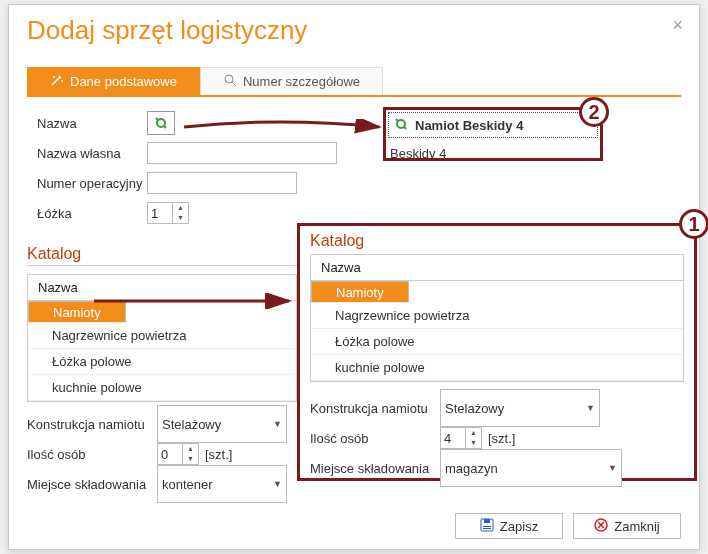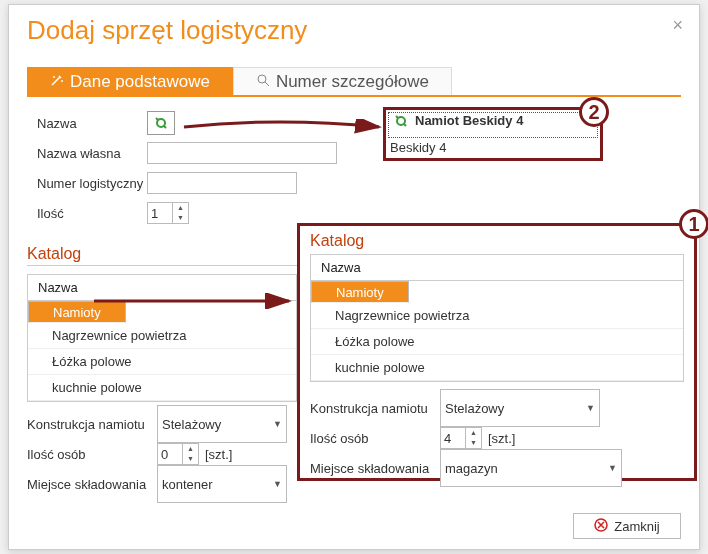--- a/index.html
+++ b/index.html
@@ -42,21 +42,21 @@
   .tab {
     padding: 5px 22px;
     display: flex;
     align-items: center;
     gap: 6px;
     cursor: pointer;
     border: 1px solid #ddd;
     border-bottom: none;
     background: #fafafa;
     color: #555;
-    font-size: 17px;
+    font-size: 13px;
   }
   .tab.active {
     background: #f28c1a;
     color: #fff;
     border-color: #f28c1a;
   }
   .form-area { padding: 14px 0 6px 10px; }
   .row { display: flex; align-items: center; margin-bottom: 6px; height: 24px; }
   .row label { width: 110px; color: #333; }
   .txt {
@@ -111,21 +111,21 @@
   }
   .right-panel .grid { margin-top: 4px; }
   .annot-box {
     position: absolute;
     top: 102px; left: 374px;
     width: 220px; height: 54px;
     border: 3px solid #7a1a1a;
     background: #fff;
   }
   .annot-box .ab-row {
-    display: flex; align-items: flex-start; height: 26px;
+    display: flex; align-items: center; height: 26px;
     border-bottom: 1px solid #ccc; padding: 0 4px;
   }
   .circ {
     position: absolute;
     width: 30px; height: 30px;
     border: 3px solid #7a1a1a;
     border-radius: 50%;
     color: #7a1a1a;
     font-size: 20px; font-weight: bold;
     display: flex; align-items: center; justify-content: center;
@@ -183,25 +183,25 @@
             <path d="M4 8 A4 4 0 1 1 12 8 A4 4 0 1 1 4 8" fill="none" stroke="#3a9c3a" stroke-width="2"></path>
             <path d="M5 5 L3 3 M11 11 L13 13" stroke="#3a9c3a" stroke-width="2"></path>
           </svg>
       </div>
     </div>
     <div class="row">
       <label>Nazwa własna</label>
       <input class="txt" style="width: 190px;" value="">
     </div>
     <div class="row">
-      <label>Numer logistyczny</label>
+      <label>Numer operacyjny</label>
       <input class="txt" style="width: 150px;" value="">
     </div>
     <div class="row">
-      <label>Ilość</label>
+      <label>Łóżka</label>
       <div class="num">
         <span>1</span>
         <div class="spin">
             <div>▲</div>
             <div>▼</div>
           </div>
       </div>
     </div>
   </div>
 
@@ -312,19 +312,28 @@
         <marker id="ah2" markerWidth="10" markerHeight="10" refX="8" refY="3" orient="auto">
           <path d="M0,0 L0,6 L9,3 z" fill="#7a1a1a"></path>
         </marker>
       </defs>
     <line x1="5" y1="8" x2="200" y2="8" stroke="#7a1a1a" stroke-width="3" marker-end="url(#ah2)"></line>
   </svg>
 
   <div class="footer">
     <div class="btn">
       <span><svg width="14" height="14" viewBox="0 0 14 14">
+            <rect x="1" y="1" width="12" height="12" rx="1" fill="none" stroke="#2a5fba"></rect>
+            <rect x="4" y="1" width="6" height="4" fill="#2a5fba"></rect>
+            <rect x="3" y="8" width="8" height="1" fill="#2a5fba"></rect>
+            <rect x="3" y="10" width="8" height="1" fill="#2a5fba"></rect>
+          </svg></span>
+      <span>Zapisz</span>
+    </div>
+    <div class="btn">
+      <span><svg width="14" height="14" viewBox="0 0 14 14">
             <circle cx="7" cy="7" r="6" fill="none" stroke="#d02020" stroke-width="1.5"></circle>
             <path d="M4 4 L10 10 M10 4 L4 10" stroke="#d02020" stroke-width="1.5"></path>
           </svg></span>
       <span>Zamknij</span>
     </div>
   </div>
 </div>
 
 </body></html>

